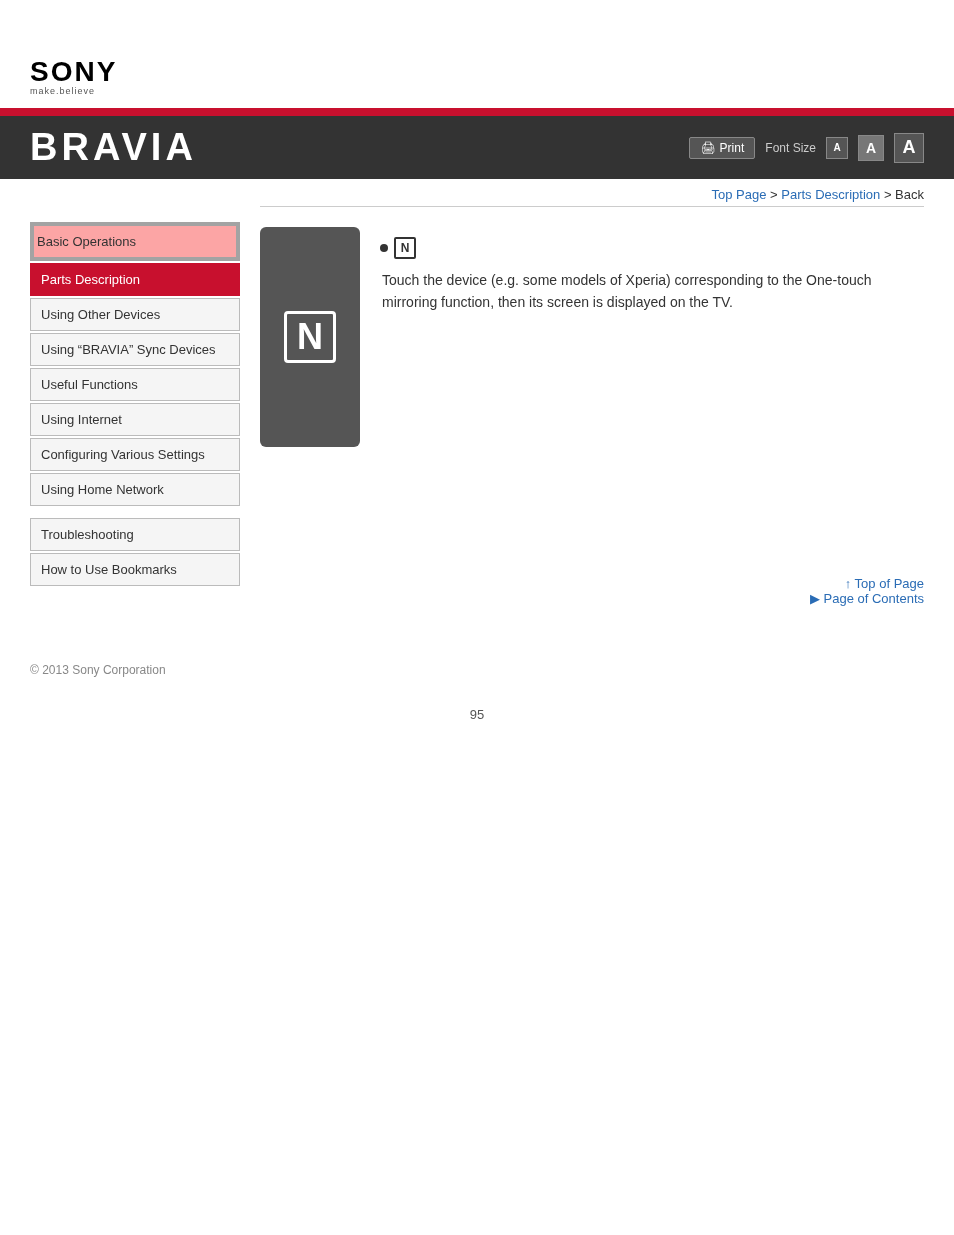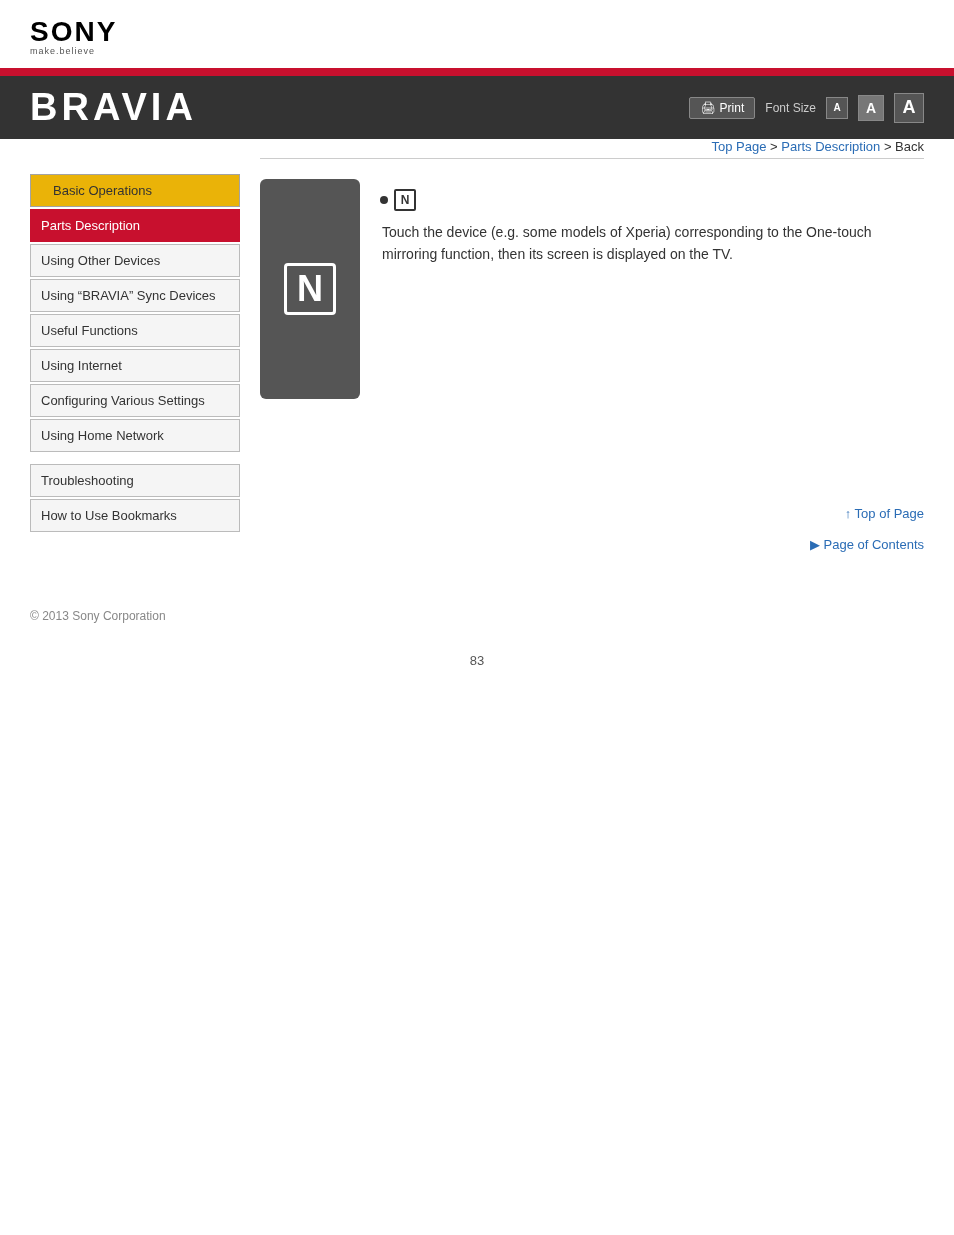--- a/index.html
+++ b/index.html
@@ -8,20 +8,21 @@
       background: #fff;
       width: 954px;
       min-height: 1235px;
       color: #333;
       font-size: 14px;
     }
 
     
     .logo-area {
       padding: 18px 30px 12px 30px;
+      margin-top: 40px;
     }
     .sony-logo {
       display: flex;
       flex-direction: column;
       align-items: flex-start;
     }
     .sony-text {
       font-size: 28px;
       font-weight: 900;
       letter-spacing: 2px;
@@ -99,34 +100,34 @@
     
     .sidebar {
       width: 240px;
       min-width: 240px;
       padding: 16px 0 16px 30px;
       flex-shrink: 0;
     }
 
     .breadcrumb-area {
       text-align: right;
-      padding: 0 30px 4px 0;
+      padding: 8px 30px 4px 0;
       font-size: 13px;
     }
     .breadcrumb-area a {
       color: #2a6cb5;
       text-decoration: none;
     }
 
     .sidebar-section-header {
-      border: 1px solid #a3a3a3;
-      padding: 8px 22px;
+      border: 4px solid #a3a3a3;
+      padding: 8px 3px;
       font-size: 13px;
       color: #333;
-      background: #eab308;
+      background: #fca5a5;
       margin-bottom: 2px;
       cursor: pointer;
     }
 
     .sidebar-item {
       border: 1px solid #bbb;
       padding: 8px 10px;
       font-size: 13px;
       color: #333;
       background: #f5f5f5;
@@ -222,21 +223,21 @@
       margin-left: 2px;
     }
 
     
     .bottom-links {
       text-align: right;
       padding: 10px 30px 8px 0;
       display: flex;
       flex-direction: column;
       align-items: flex-end;
-      gap: 16px;
+      gap: 0;
     }
     .bottom-links a {
       color: #2a6cb5;
       text-decoration: none;
       font-size: 13px;
     }
 
     
     .page-footer {
       display: flex;
@@ -334,13 +335,13 @@
       <a href="#">↑ <span>Top of Page</span></a>
       <a href="#">▶ <span>Page of Contents</span></a>
     </div>
   </div>
 </div>
 
 <div class="page-footer">
   <span class="copyright">© 2013 Sony Corporation</span>
 </div>
 
-<div style="text-align:center; padding: 20px 0; color:#555; font-size:13px;">83</div>
+<div style="text-align:center; padding: 20px 0; color:#555; font-size:13px;">95</div>
 
 </body></html>

